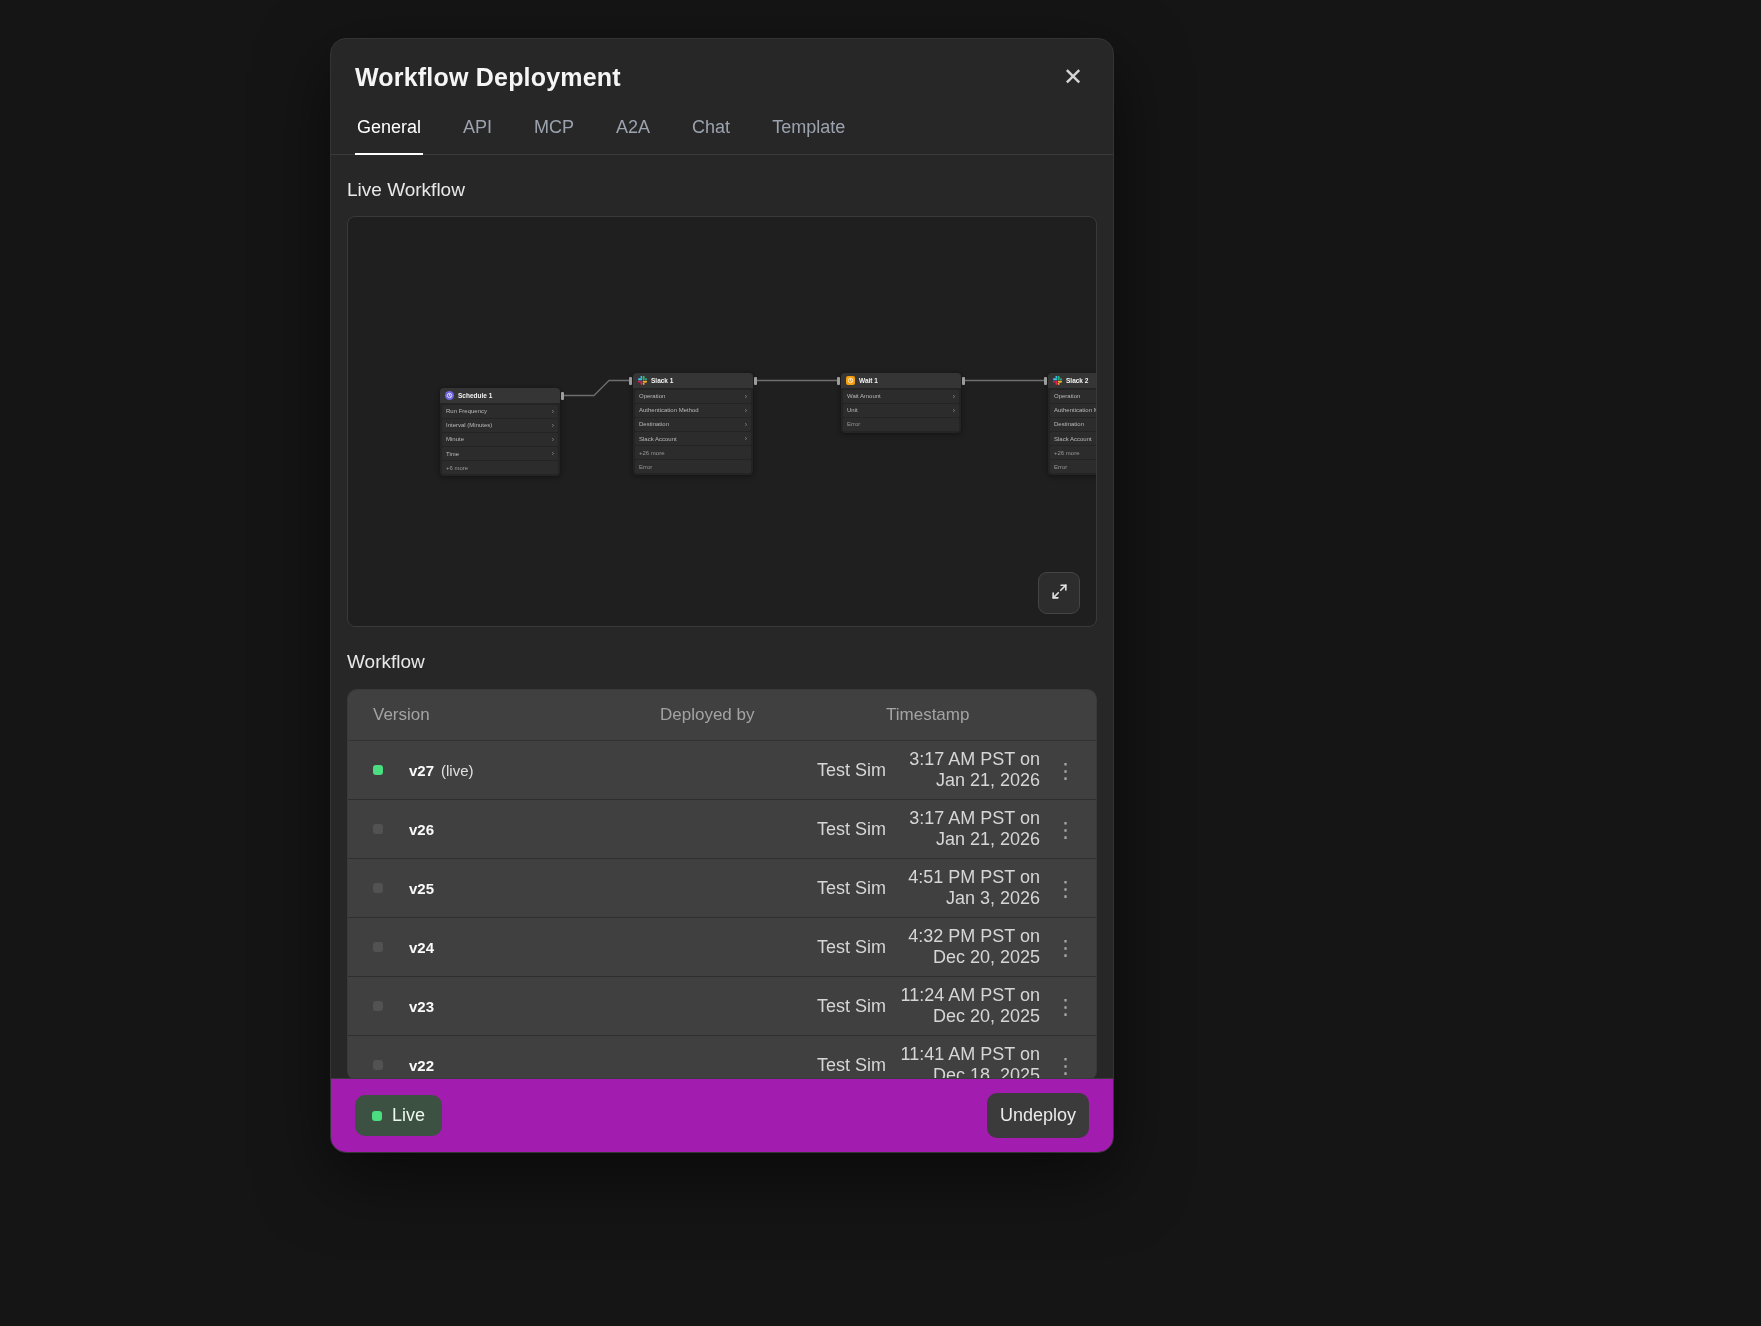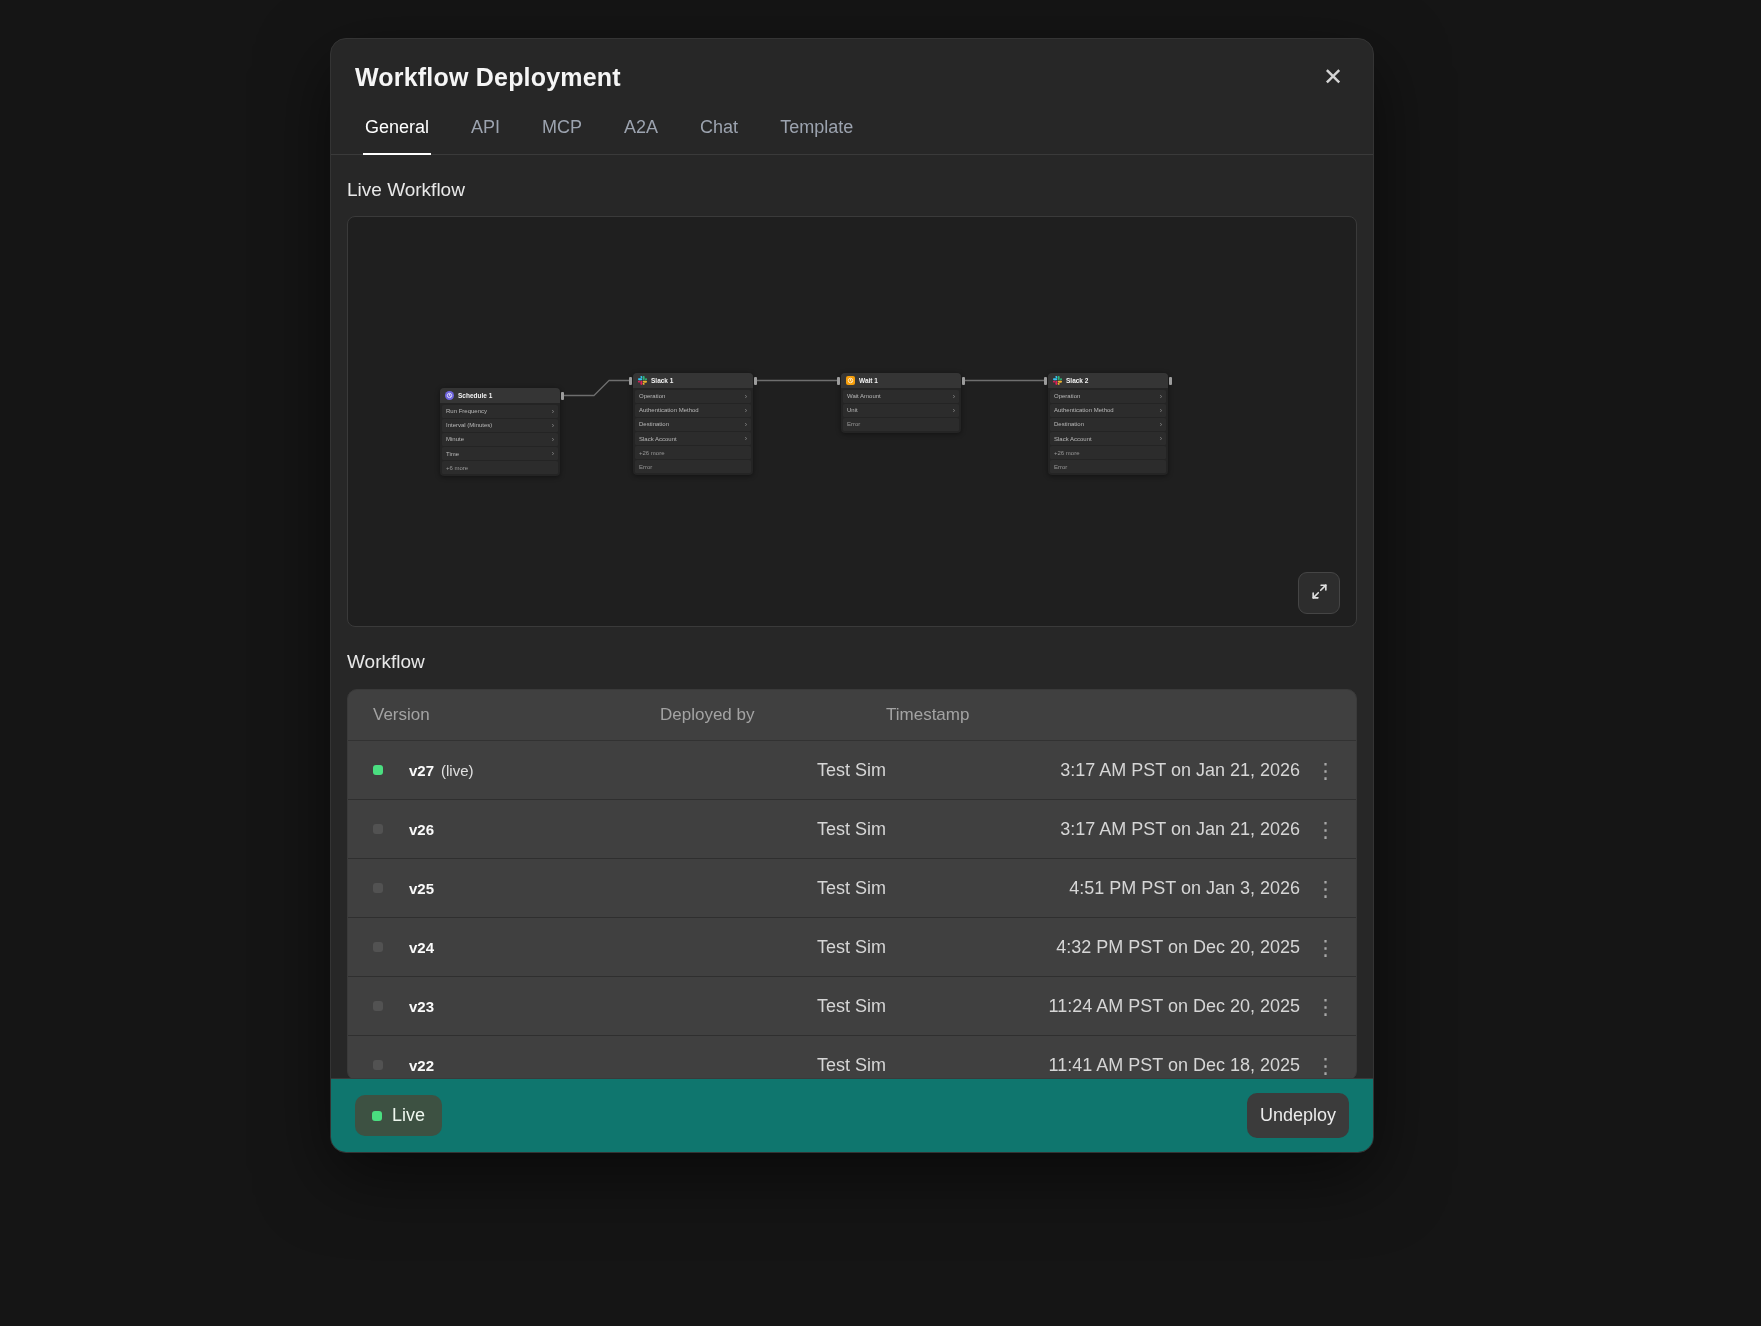--- a/index.html
+++ b/index.html
@@ -2,31 +2,31 @@
 <html><head>
 <meta charset="utf-8">
 <style>
   html, body { margin:0; padding:0; background:#151515; }
   body {
     width:1761px; height:1326px; position:relative; overflow:hidden;
     font-family:"Liberation Sans", sans-serif;
     -webkit-font-smoothing:antialiased;
   }
   .modal {
-    position:absolute; left:330px; top:38px; width:1044px; height:1115px;
+    position:absolute; left:330px; top:38px; width:784px; height:1115px;
     background:#272727; border:1px solid #343434; border-radius:16px;
     box-shadow:0 24px 70px rgba(0,0,0,.55);
     display:flex; flex-direction:column; overflow:hidden; box-sizing:border-box;
   }
   
   .modal-header { padding:22px 24px 0; flex:0 0 auto; }
   .title-row { display:flex; align-items:center; justify-content:space-between; }
   .modal-title { margin:0; font-size:25px; font-weight:600; color:#f5f5f5; letter-spacing:.2px; }
   .close-btn { background:none; border:none; color:#d4d4d4; font-size:24px; line-height:1; padding:4px 6px; cursor:pointer; }
-  .tabs { display:flex; gap:38px; margin:14px -24px 0; padding:0 32px; border-bottom:1px solid #3a3a3a; }
+  .tabs { display:flex; gap:38px; margin:14px -24px 0; padding:0 24px; border-bottom:1px solid #3a3a3a; }
   .tab {
     background:none; border:none; font-family:inherit; cursor:pointer;
     color:#9ca3af; font-size:18px; padding:10px 2px 15px;
     border-bottom:2px solid transparent; margin-bottom:-1px;
   }
   .tab.active { color:#ffffff; border-bottom-color:#ffffff; }
   
   .modal-body { flex:1 1 auto; min-height:0; padding:0 16px; overflow:hidden; }
   .section-title { margin:24px 0 0; font-size:19px; font-weight:500; color:#e8e8e8; }
   
@@ -79,21 +79,21 @@
   .dot.live { background:#4ade80; }
   .vname { color:#fafafa; font-size:15px; font-weight:600; }
   .vsuffix { color:#e0e0e0; font-weight:400; margin-left:7px; }
   .vby, .vts { color:#d6d6d6; font-size:18px;text-align:right; }
   .kebab {
     justify-self:end; background:none; border:none; cursor:pointer;
     color:#a8a8a8; font-size:21px; line-height:1; padding:4px 8px;
   }
   
   .footer {
-    flex:0 0 73px; border-top:1px solid #3a3a3a; background:#0f766e;
+    flex:0 0 73px; border-top:1px solid #3a3a3a; background:#a21caf;
     display:flex; align-items:center; justify-content:space-between; padding:0 24px;
   }
   .live-badge {
     display:flex; align-items:center; gap:10px;
     background:#3d5142; color:#eef7ee; font-size:18px;
     padding:10px 17px; border-radius:10px;
   }
   .undeploy-btn {
     background:#3b3b3b; border:none; color:#ebebeb; font-size:18px; font-family:inherit;
     padding:12px 13px; border-radius:10px; cursor:pointer;

